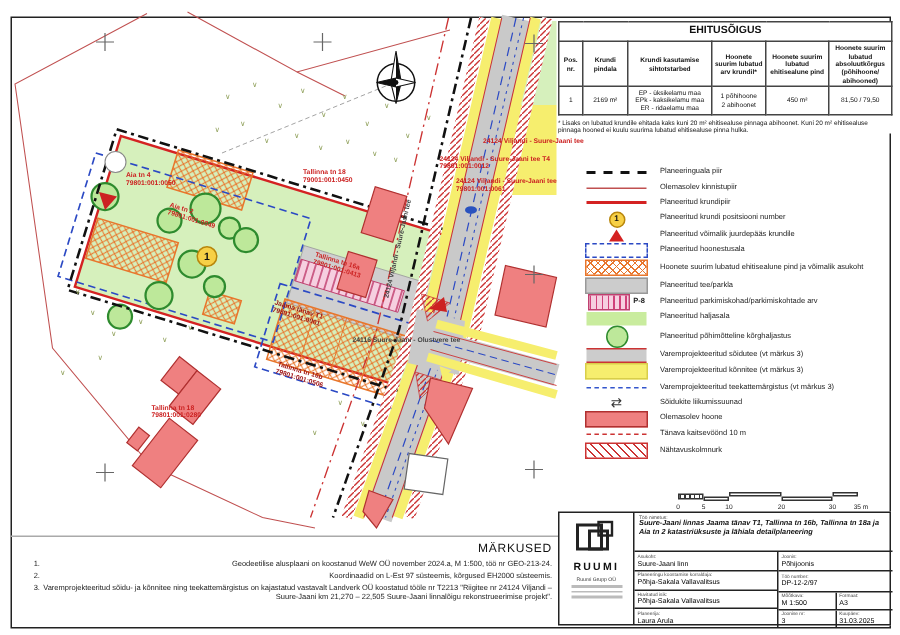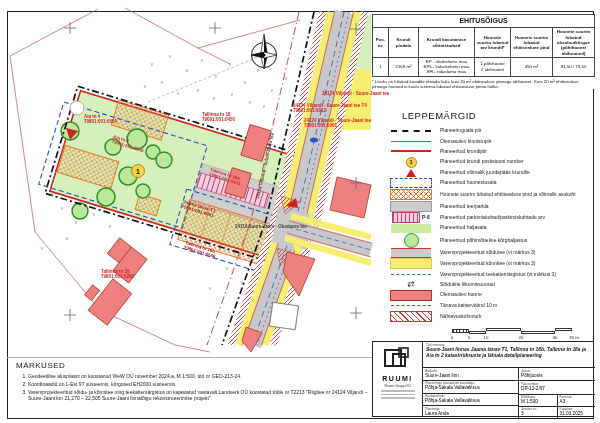--- a/index.html
+++ b/index.html
@@ -66,21 +66,21 @@
   .tb-col.l{width:96px;border-right:1px solid #222;}
   .tb-col.r{width:76px;}
   .tb-cell{flex:1;border-bottom:1px solid #222;box-sizing:border-box;padding:0.5px 2px;overflow:hidden;}
   .tb-cell:last-child{border-bottom:none;}
   .tb-cell .lbl{font-size:3.2px;color:#444;display:block;}
   .tb-cell .val{font-size:4.7px;color:#000;display:block;}
   .tb-split{display:flex;padding:0;}
   .tb-sub{flex:1;padding:0.5px 2px;box-sizing:border-box;}
   .tb-sub+.tb-sub{border-left:1px solid #222;}
   
-  .notes{position:absolute;left:16px;top:361px;width:352px;z-index:10;}
+  .notes{position:absolute;left:16px;top:361px;width:352px;z-index:10;text-align:right;}
   .notes h3{margin:0 0 3px 0;font-size:8px;font-weight:normal;letter-spacing:0.5px;}
   .notes ol{margin:0;padding-left:12px;}
   .notes li{font-size:5px;line-height:1.35;color:#222;margin-bottom:1px;}
   .sep{position:absolute;left:7px;top:357px;width:365px;border-top:0.6px solid #aaa;z-index:9;}
   
   .mlab{position:absolute;font-size:4.5px;font-weight:bold;color:#cc2222;line-height:1.15;
         white-space:pre-line;z-index:30;transform-origin:0 0;}
   .mlab.dark{color:#444;}
   .mlab.deep{color:#a01515;}
   svg.map{position:absolute;left:0;top:0;z-index:1;}
@@ -319,21 +319,20 @@
 2 abihoonet</td>
         <td>450 m²</td>
         <td>81,50 / 79,50</td>
       </tr>
     </tbody>
       </table>
     <div class="footnote">* Lisaks on lubatud krundile ehitada kaks kuni 20 m² ehitisealuse pinnaga abihoonet. Kuni 20 m² ehitisealuse pinnaga hooned ei kuulu suurima lubatud ehitisealuse pinna hulka.</div>
   </div>
 
   <div class="legend">
-    <h3>LEPPEMÄRGID</h3>
     <div class="lrow">
         <div class="swc">
           <div class="sw sw-planning"></div>
         </div>
         <span class="lab">Planeeringuala piir</span>
       </div>
     <div class="lrow">
         <div class="swc">
           <div class="sw sw-existing"></div>
         </div>

